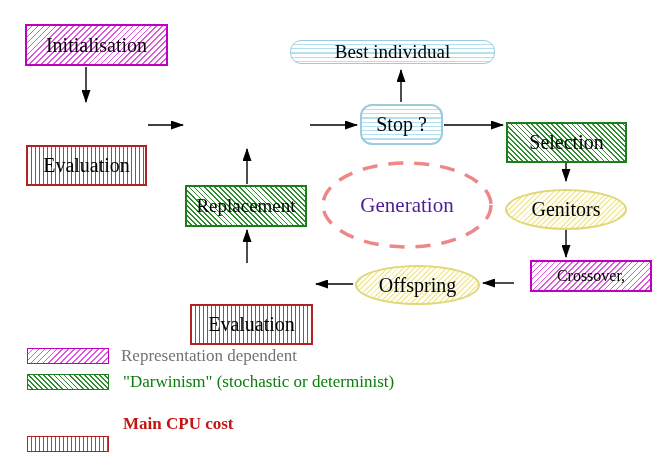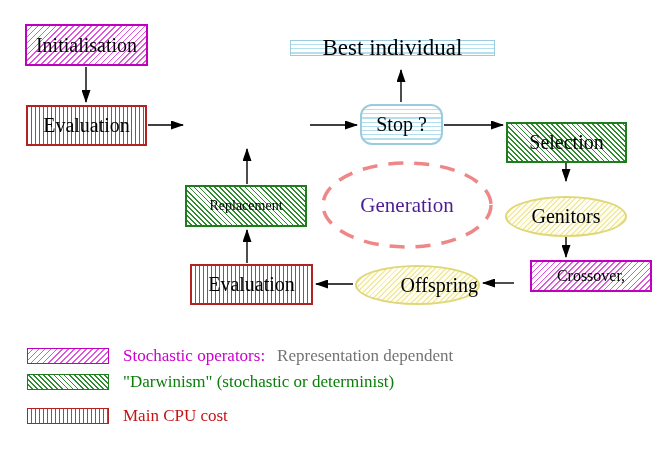--- a/index.html
+++ b/index.html
@@ -14,21 +14,21 @@
   }
   .rect    { border:2px solid; }
   .rounded { border:2px solid; border-radius:12px; }
   .ellipse { border:2px solid; border-radius:50%; }
 
   .p-magenta { border-color:#c000c0;
     background:repeating-linear-gradient(135deg,#ffffff 0 3px,#dd55dd 3px 4.2px); }
   .p-green   { border-color:#1e7b1e;
     background:repeating-linear-gradient(45deg,#ffffff 0 2.4px,#2e8b2e 2.4px 3.6px); }
   .p-red     { border-color:#b22222;
-    background:repeating-linear-gradient(90deg,#ffffff 0 2.6px,#c23b3b 2.6px 4px); }
+    background:repeating-linear-gradient(90deg,#ffffff 0 2.6px,#c23b3b 2.6px 4px);margin-top:40px; }
   .p-cyan    { border-color:#9accdd;
     background:repeating-linear-gradient(180deg,#ffffff 0 3px,#b5dfee 3px 4.2px); }
   .p-yellow  { border-color:#e0d878;
     background:repeating-linear-gradient(135deg,#fffef2 0 2.4px,#f2e9a6 2.4px 3.8px); }
 
   .generation-label { position:absolute; z-index:2; color:#4c1d95; font-size:21px;
     display:flex; align-items:center; justify-content:center; }
 
   .two-line { font-size:16px; line-height:1.25; flex-direction:column; }
 
@@ -62,75 +62,74 @@
       <line x1="566" y1="147" x2="566" y2="181" marker-end="url(#ah)"></line>
       <line x1="566" y1="226" x2="566" y2="257" marker-end="url(#ah)"></line>
       <line x1="514" y1="283" x2="483" y2="283" marker-end="url(#ah)"></line>
       <line x1="353" y1="284" x2="316" y2="284" marker-end="url(#ah)"></line>
       <line x1="247" y1="263" x2="247" y2="230" marker-end="url(#ah)"></line>
       <line x1="247" y1="184" x2="247" y2="149" marker-end="url(#ah)"></line>
     </g>
     <ellipse cx="407" cy="205" rx="84" ry="42" fill="none" stroke="#ee8787" stroke-width="3.5" stroke-dasharray="15 11"></ellipse>
   </svg>
 
-  <div class="node rect p-magenta" style="left:25px; top:24px; width:123px; height:42px;">
+  <div class="node rect p-magenta" style="left:25px; top:24px; width:143px; height:42px;">
     <span>Initialisation</span>
   </div>
 
   <div class="node rect p-red" style="left:26px; top:105px; width:121px; height:41px;">
     <span>Evaluation</span>
   </div>
 
-  <div class="node rect p-cyan" style="left:290px; top:40px; width:205px; height:16px; border-width:1.5px; font-size:23px;">
+  <div class="node rect p-cyan" style="left:290px; top:40px; width:205px; height:24px; border-width:1.5px; font-size:19px;border-radius:11px;">
     <span>Best individual</span>
   </div>
 
 
   <div class="node rounded p-cyan" style="left:360px; top:104px; width:83px; height:41px;">
     <span>Stop ?</span>
   </div>
 
   <div class="node rect p-green" style="left:506px; top:122px; width:121px; height:41px;">
     <span>Selection</span>
   </div>
 
-  <div class="node rect p-green" style="left:185px; top:185px; width:122px; height:42px; font-size:14px;">
+  <div class="node rect p-green" style="left:185px; top:185px; width:122px; height:42px; font-size:19px;">
     <span>Replacement</span>
   </div>
 
   <div class="generation-label" style="left:323px; top:163px; width:168px; height:84px;">
     <span>Generation</span>
   </div>
 
-  <div class="node ellipse p-yellow" style="left:505px; top:196px; width:122px; height:41px;font-family:Liberation Serif, serif;">
+  <div class="node ellipse p-yellow" style="left:505px; top:189px; width:122px; height:41px;font-family:Liberation Serif, serif;">
     <span>Genitors</span>
   </div>
 
   <div class="node rect p-red" style="left:190px; top:264px; width:123px; height:41px;">
     <span>Evaluation</span>
   </div>
 
-  <div class="node ellipse p-yellow" style="left:355px; top:265px; width:125px; height:40px;justify-content:flex-end;">
+  <div class="node ellipse p-yellow" style="left:355px; top:265px; width:125px; height:40px;">
     <span>Offspring</span>
   </div>
 
   <div class="node rect p-magenta two-line" style="left:516px; top:260px; width:122px; height:32px;margin-left:14px;">
     <span>Crossover,</span>
   </div>
 
   <div class="legend-row" style="left:27px; top:346px;">
     <div class="swatch p-magenta"></div>
-    <span class="legend-text lt-magenta">Stochastic operators:</span>
     <span class="legend-text lt-gold">Representation dependent</span>
   </div>
 
   <div class="legend-row" style="left:27px; top:372px;">
     <div class="swatch p-green"></div>
     <span class="legend-text lt-green">"Darwinism" (stochastic or determinist)</span>
   </div>
 
-  <div class="legend-row" style="left:27px; top:406px;">
+  <div class="legend-row" style="left:27px; top:396px;font-weight:bold;">
     <div class="swatch p-red"></div>
     <span class="legend-text lt-red">Main CPU cost</span>
   </div>
 
 
 </div>
 
 </body></html>

